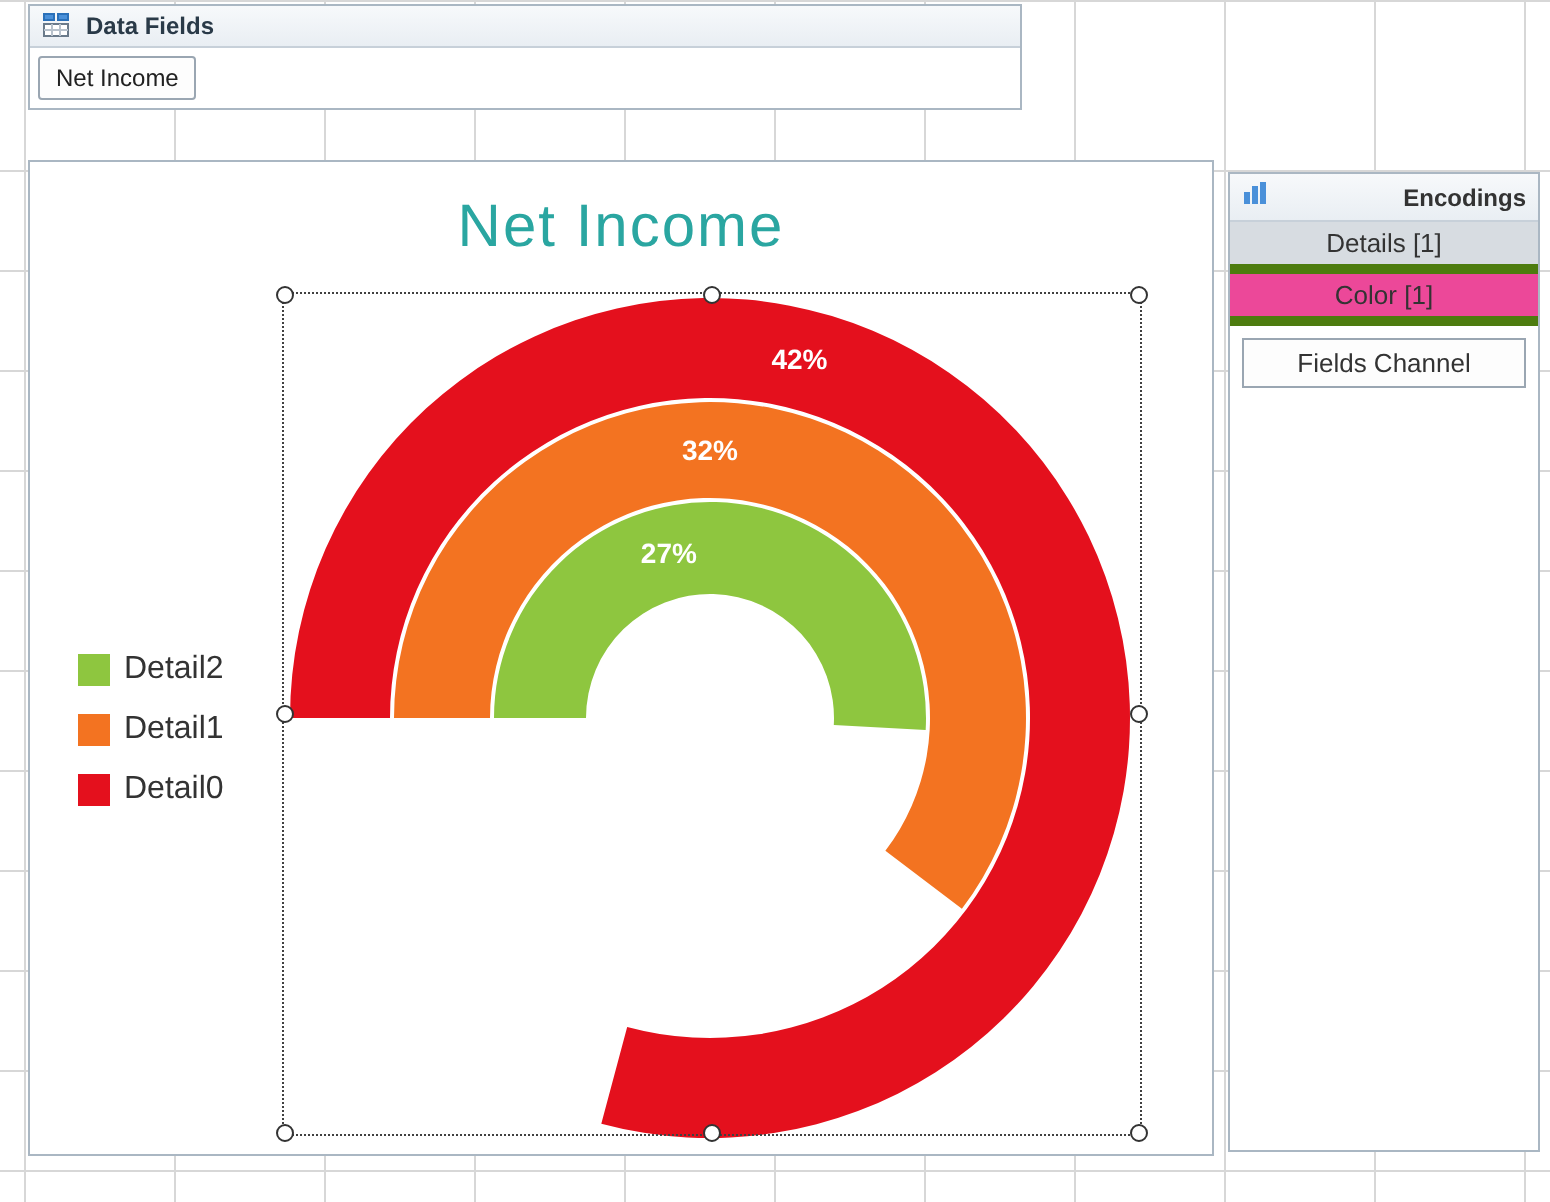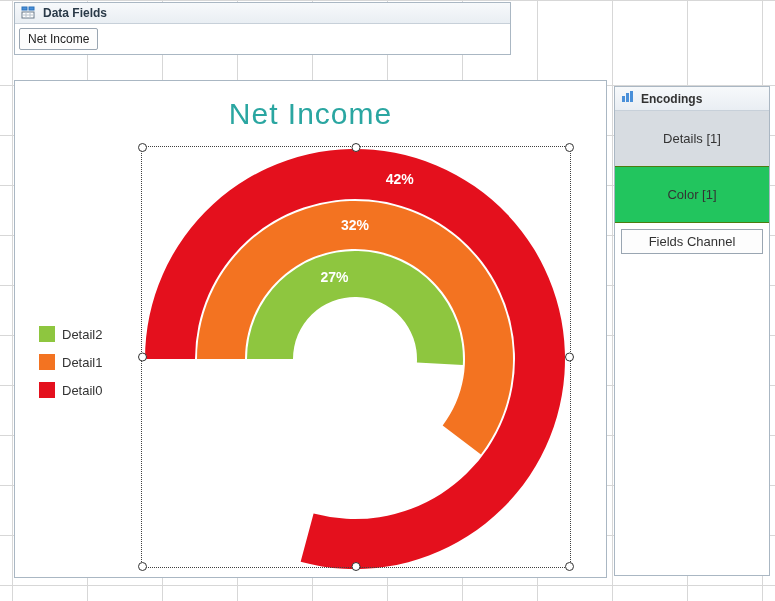--- a/index.html
+++ b/index.html
@@ -103,21 +103,21 @@
   .legend {
     position: absolute;
     left: 24px; top: 245px;
     z-index: 3;
   }
   .legend-item {
     display: flex;
     align-items: center;
     gap: 7px;
     margin-bottom: 12px;
-    font-size: 13px;
+    font-size: 16px;
     color: #333;
   }
   .legend-swatch {
     width: 16px; height: 16px;
   }
 
   .chart-svg {
     position: absolute;
     left: 120px; top: 58px;
     width: 440px; height: 440px;
@@ -134,30 +134,31 @@
     z-index: 2;
   }
   .encodings-header {
     display: flex;
     align-items: center;
     gap: 6px;
     padding: 4px 6px;
     background: linear-gradient(#f7f9fb, #e9eef3);
     border-bottom: 1px solid #c7d0d9;
     font-weight: 600;
+    justify-content: space-between;
   }
   .enc-row {
     text-align: center;
-    padding: 20px 4px;
-    border-bottom: 1px solid #4d7c0f;
+    padding: 3px 4px;
+    border-bottom: 5px solid #4d7c0f;
     font-size: 13px;
     cursor: pointer;
   }
   .enc-row.details { background: #d7dce1; }
-  .enc-row.color   { background: #22c55e; }
+  .enc-row.color   { background: #ec4899; }
   .enc-row.item    {
     margin: 6px 6px 0 6px;
     border: 1px solid #9aa6b2;
     background: #fdfdfd;
     padding: 4px 6px;
   }
 
   .data-label {
     font-size: 14px;
     font-weight: 600;

